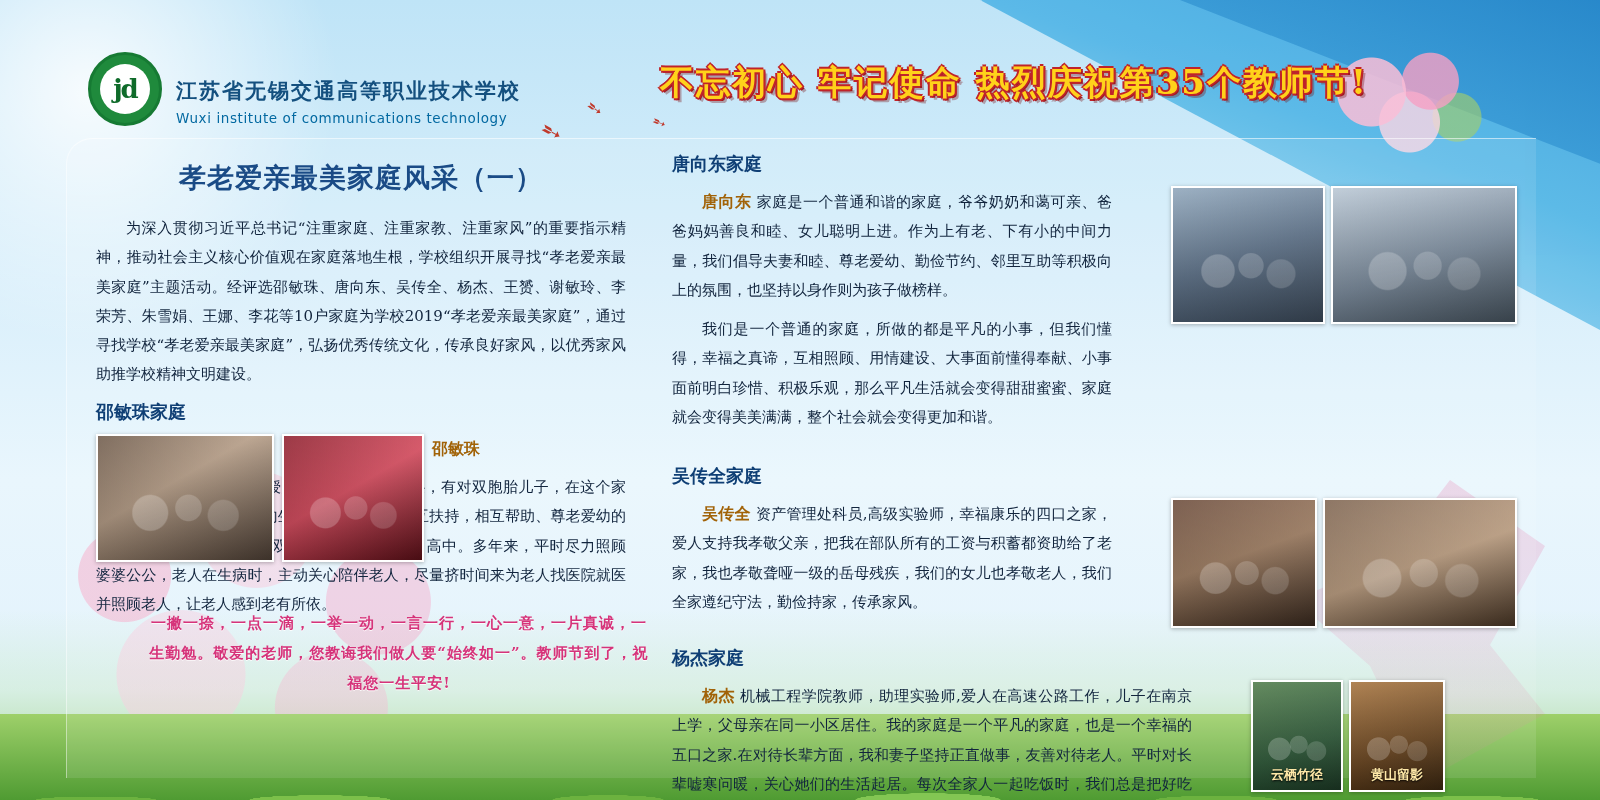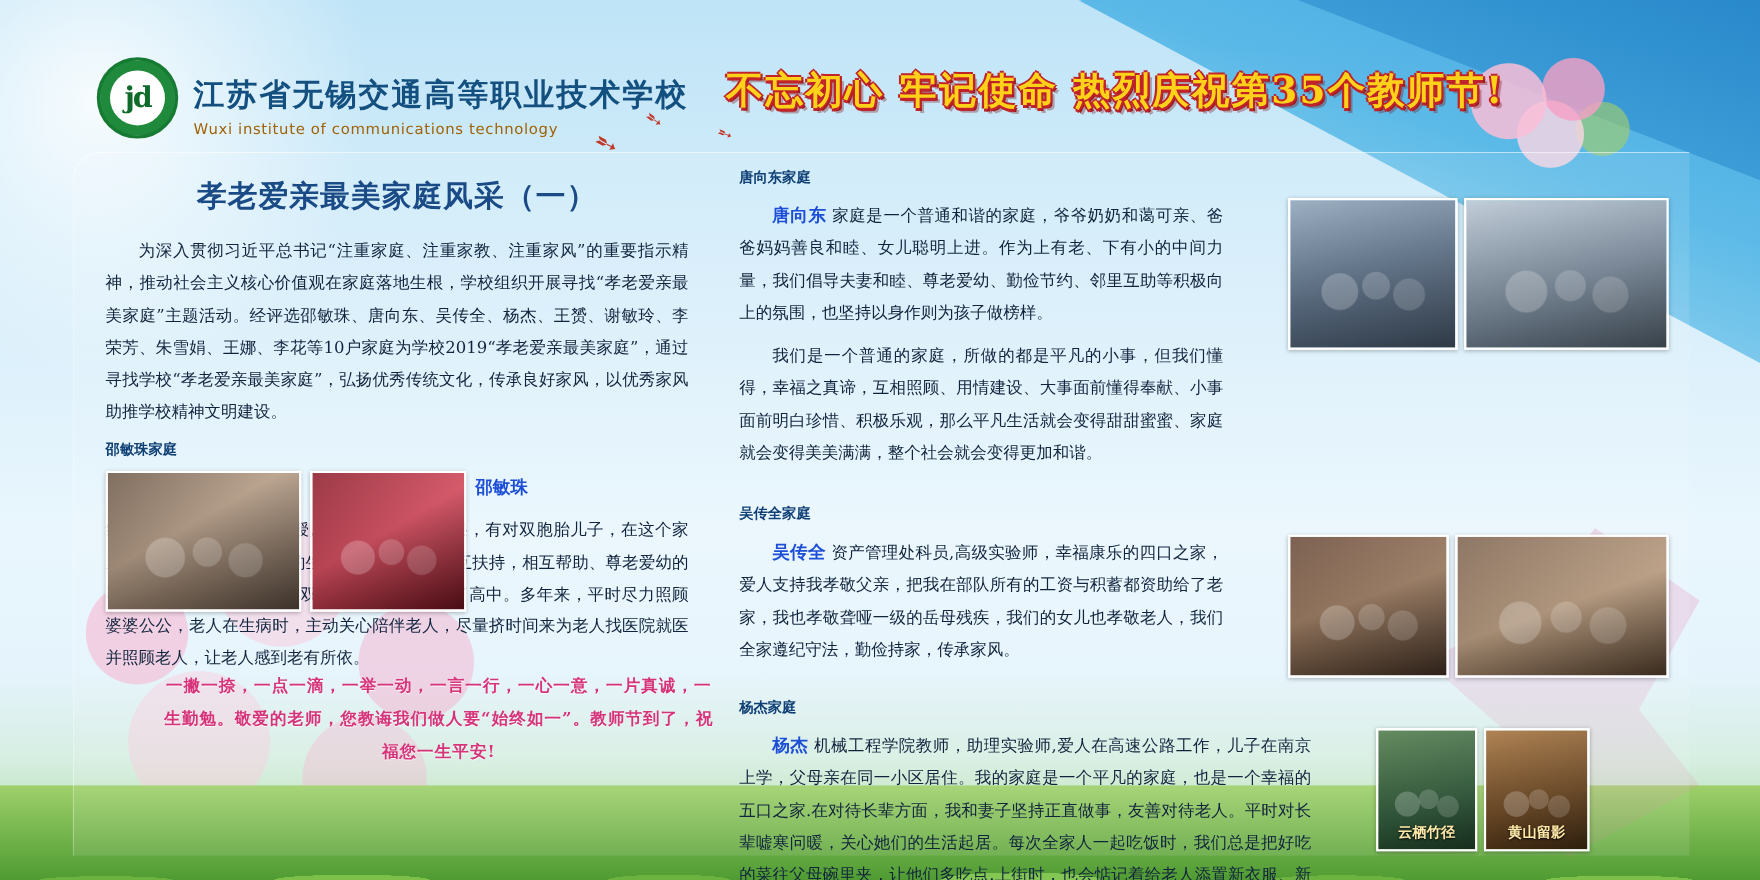--- a/index.html
+++ b/index.html
@@ -92,25 +92,25 @@
     display:flex; align-items:center; justify-content:center;
   }
   .logo-badge .inner {
     font-family:"DejaVu Serif","Liberation Serif",serif;
     color:#0f6b2a; font-size:26px; font-weight:bold; letter-spacing:-2px;
     background:#fff; width:50px; height:50px; border-radius:50%;
     display:flex; align-items:center; justify-content:center;
   }
   .logo-text .cn {
     font-family:Liberation Serif, serif;
-    font-size:28px; font-weight:bold; color:#14507f; letter-spacing:2px;
+    font-size:21px; font-weight:bold; color:#14507f; letter-spacing:2px;
     white-space:nowrap;
   }
   .logo-text .en {
-    font-size:13.5px; color:#a16207; letter-spacing:.6px; margin-top:5px; white-space:nowrap;
+    font-size:13.5px; color:#0369a1; letter-spacing:.6px; margin-top:5px; white-space:nowrap;
   }
   .slogan {
     position:absolute; left:660px; top:60px; white-space:nowrap;
     font-family:"DejaVu Serif","Liberation Serif",serif;
     font-size:34px; font-weight:bold; letter-spacing:2px;
     color:#ffd21a;
     text-shadow:
       -2px 0 #c0232a, 2px 0 #c0232a, 0 -2px #c0232a, 0 2px #c0232a,
       2px 2px #9e1b20, 4px 4px 0 rgba(120,20,24,.35);
   }
@@ -137,23 +137,23 @@
     font-size:27px; font-weight:bold; color:#1a4b86; text-align:center;
     letter-spacing:1px; margin-bottom:18px;
   }
   p.body {
     font-family:"DejaVu Serif","Liberation Serif",serif;
     font-size:15px; line-height:1.95; color:#11243d; text-align:justify;
     margin:0 0 10px 0; text-indent:2em;
   }
   .sec-title {
     font-family:"DejaVu Serif","Liberation Serif",serif;
-    font-size:13px; font-weight:bold; color:#0f3f75; margin:0 0 10px 0;
-  }
-  .name-lead { font-weight:bold; font-size:16px; color:#1d4ed8; }
+    font-size:18px; font-weight:bold; color:#0f3f75; margin:0 0 10px 0;
+  }
+  .name-lead { font-weight:bold; font-size:16px; color:#a16207; }
 
   
   .photo { border:2px solid #ffffff; box-shadow:0 1px 4px rgba(0,0,0,.28); overflow:hidden; position:relative; }
   .ph-a { background:linear-gradient(150deg,#6e5a4a,#b49b84 40%,#4d3f35 100%); }
   .ph-b { background:linear-gradient(150deg,#8e1f2d,#d6485b 45%,#5c1018 100%); }
   .ph-c { background:linear-gradient(160deg,#8fa6bb,#5f748c 50%,#3c4a5a 100%); }
   .ph-d { background:linear-gradient(160deg,#b9c7d4,#7d8ea0 55%,#47545f 100%); }
   .ph-e { background:linear-gradient(160deg,#6b4b3a,#9d7b5f 45%,#3a2a1f 100%); }
   .ph-f { background:linear-gradient(160deg,#7e6450,#c0a183 50%,#4a3726 100%); }
   .ph-g { background:linear-gradient(160deg,#4f7b4a,#2f5c3a 60%,#1d3a26 100%); }

